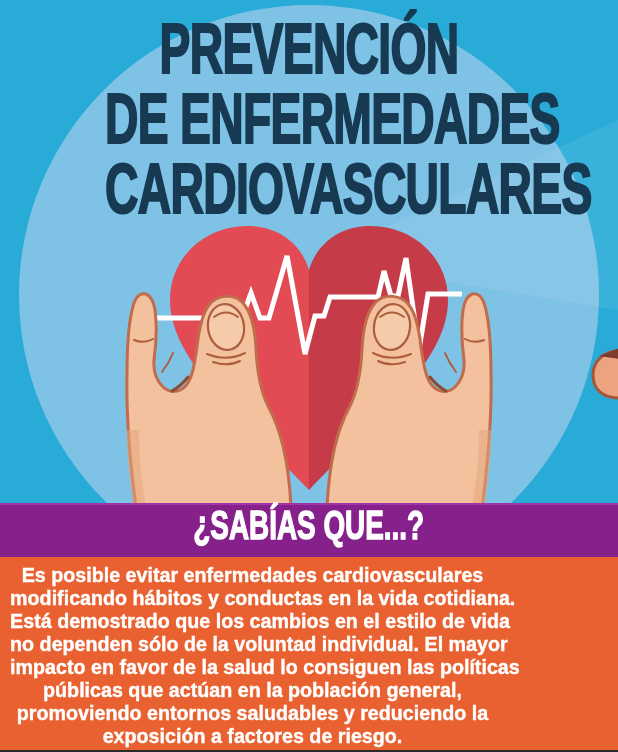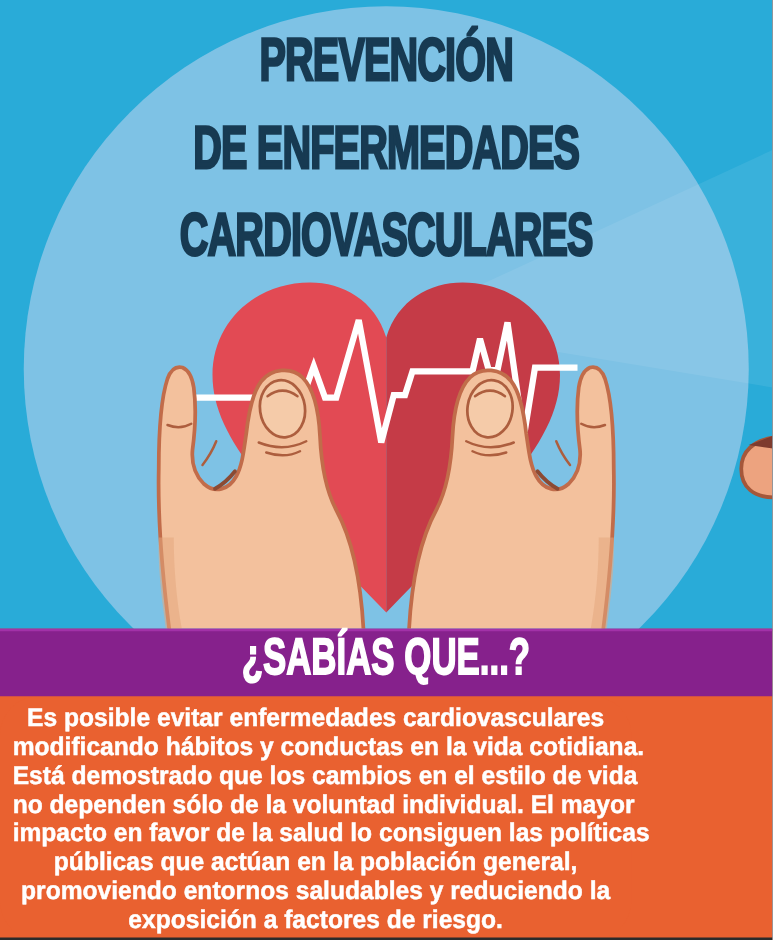--- a/index.html
+++ b/index.html
@@ -18,21 +18,21 @@
     border-radius:50%;
     background:var(--circle-blue,#7EC2E5);
   }
   .illustration{
     position:absolute; left:0; top:0; width:618px; height:503px; z-index:2;
   }
   .title{
     position:absolute; left:0; top:14px; width:618px; z-index:3;
     text-align:center; margin:0;
     color:var(--title-navy,#173A52);
-    font-weight:700; font-size:48px; line-height:70px; letter-spacing:-1px;
+    font-weight:700; font-size:70px; line-height:70px; letter-spacing:-1px;
     -webkit-text-stroke:2.2px var(--title-navy,#173A52);
   }
   .title .tline{
     display:block; white-space:nowrap;
     transform:scaleX(0.66); transform-origin:50% 50%;
   }
   
   .banner{
     position:absolute; left:0; top:503px; width:618px; height:54px;
     background:var(--banner-purple,#86218C);

